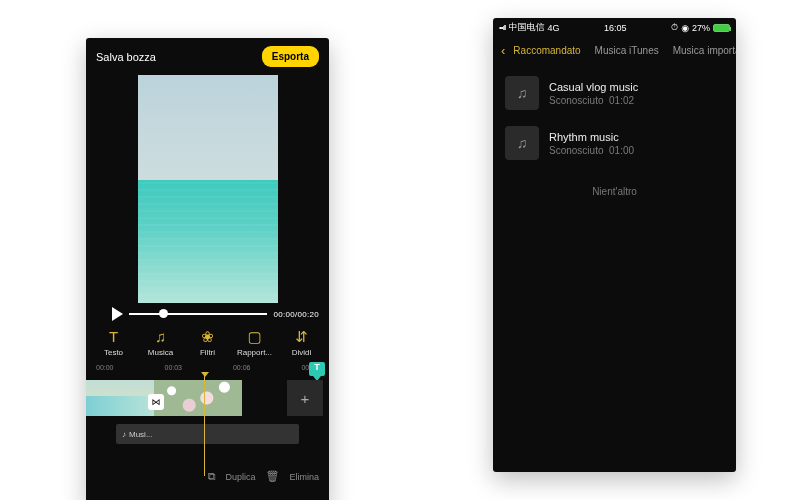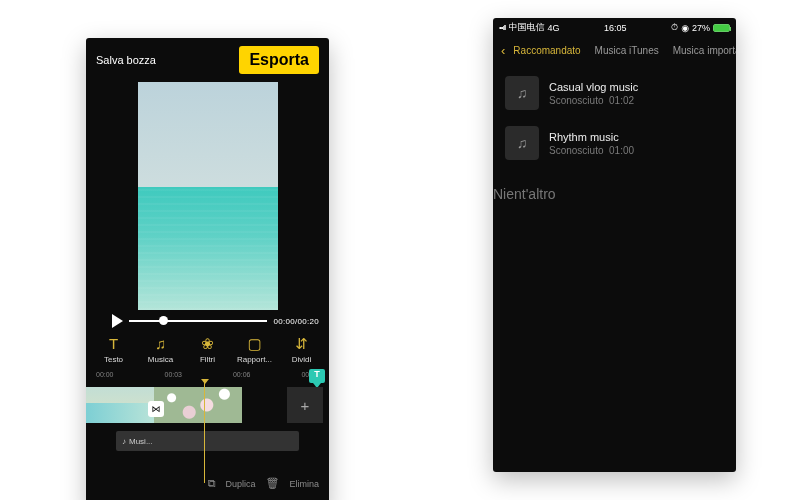--- a/index.html
+++ b/index.html
@@ -4,21 +4,21 @@
 <style>
   * { margin:0; padding:0; box-sizing:border-box; font-family:-apple-system,Helvetica,Arial,sans-serif; }
   body { background:#fff; width:800px; height:500px; position:relative; }
   .phone { position:absolute; background:#0c0c0c; border-radius:3px; box-shadow:0 8px 25px rgba(0,0,0,0.25); overflow:hidden; }
   .phone.left { left:86px; top:26px; width:243px; height:472px;margin-top:12px; }
   .phone.right { left:465px; top:18px; width:243px; height:454px;margin-left:28px; }
 
   
   .topbar { display:flex; justify-content:space-between; align-items:center; padding:8px 10px; }
   .draft { color:#fff; font-size:11px; }
-  .export { background:#ffd400; color:#000; font-size:16px; font-weight:600; padding:5px 10px; border-radius:3px; }
+  .export { background:#ffd400; color:#000; font-size:10px; font-weight:600; padding:5px 10px; border-radius:9px; }
   .preview { margin:0 auto; width:140px; height:228px; position:relative; overflow:hidden; }
   .sky { position:absolute; top:0; left:0; right:0; height:46%; background:linear-gradient(#bcd3db,#cdddde); }
   .sea { position:absolute; bottom:0; left:0; right:0; height:54%; background:linear-gradient(#3fcabe 0%,#5fd1c6 40%,#b4e5d9 100%); }
   .sea::before { content:""; position:absolute; inset:0; background:repeating-linear-gradient(0deg,rgba(255,255,255,.12) 0 2px,transparent 2px 7px); opacity:.4; }
   .playrow { display:flex; align-items:center; padding:4px 10px 2px 26px; gap:6px; }
   .play { width:0; height:0; border-left:11px solid #fff; border-top:7px solid transparent; border-bottom:7px solid transparent; }
   .scrub { flex:1; height:2px; background:#fff; position:relative; }
   .scrubdot { position:absolute; left:30px; top:-4px; width:9px; height:9px; background:#fff; border-radius:50%; }
   .timeL { color:#fff; font-size:8px; letter-spacing:.3px; }
   .toolrow { display:flex; justify-content:space-around; padding:5px 4px 4px 4px; }
@@ -56,21 +56,21 @@
   .batt::before { content:""; position:absolute; right:-2px; top:2px; width:1px; height:4px; background:#6c6; }
   .tabs { display:flex; gap:14px; padding:6px 8px; align-items:center; }
   .back { color:#d7b63a; font-size:13px; margin-right:-6px; }
   .tab { color:#9a9a9a; font-size:10px; white-space:nowrap; }
   .tab.active { color:#d7b63a; }
   .mlist { padding:4px 0; }
   .mitem { display:flex; align-items:center; gap:10px; padding:8px 12px; }
   .mcover { width:34px; height:34px; background:#2b2b2b; border-radius:4px; display:flex; align-items:center; justify-content:center; color:#999; font-size:14px; }
   .mtxt .t { color:#eee; font-size:11px; }
   .mtxt .s { color:#7a7a7a; font-size:10px; margin-top:2px; }
-  .end { text-align:left; color:#777; font-size:14px; margin-top:14px; }
+  .end { text-align:center; color:#777; font-size:10px; margin-top:14px; }
 </style>
 </head>
 <body>
 
 <div class="phone left">
   <div class="topbar">
     <span class="draft">Salva bozza</span>
     <span class="export">Esporta</span>
   </div>
 

